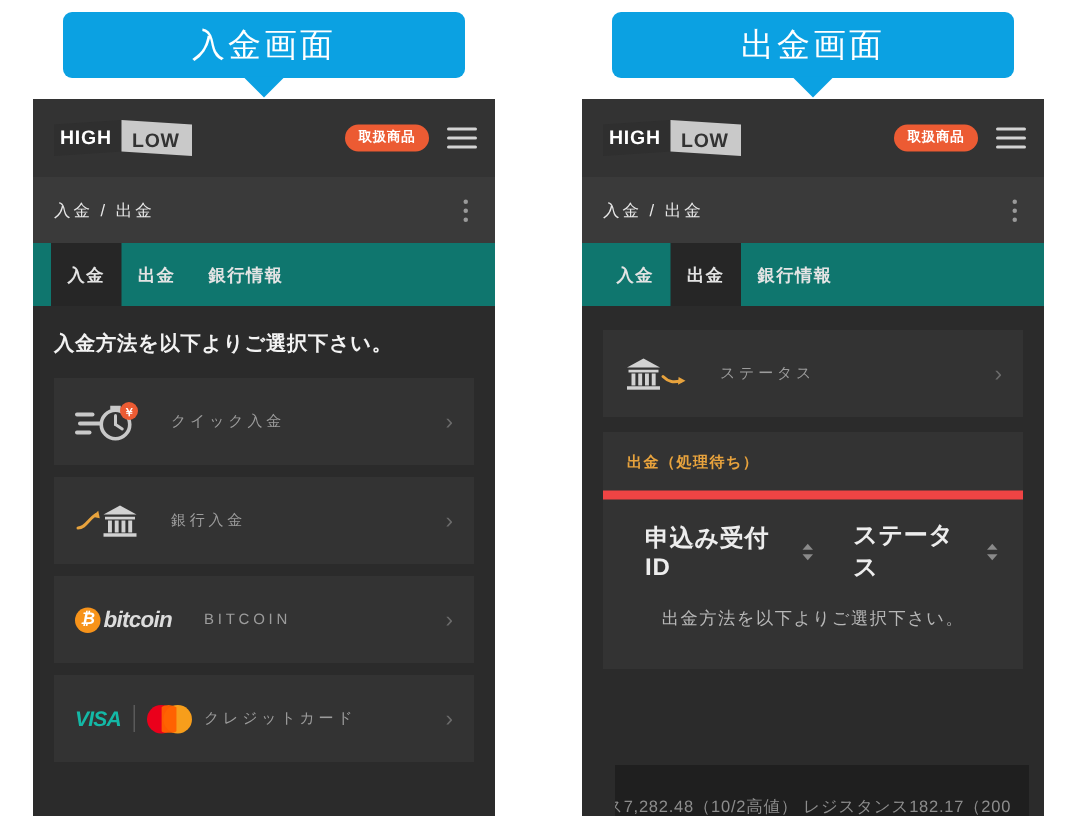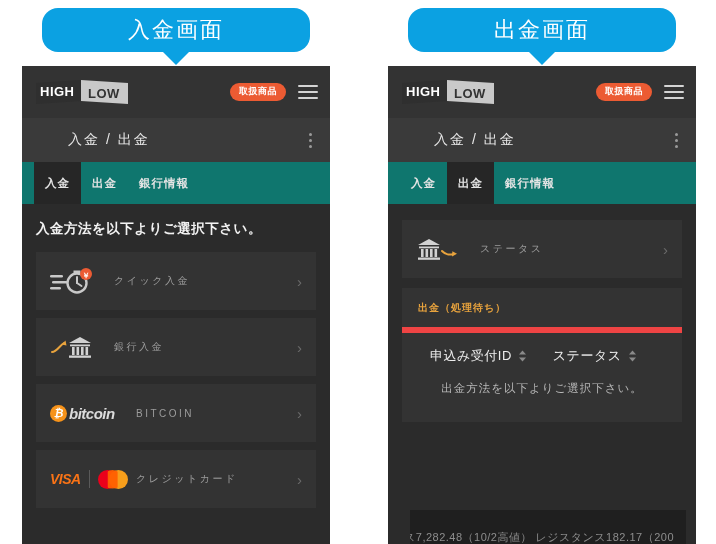--- a/index.html
+++ b/index.html
@@ -13,21 +13,21 @@
 
   
   .panel { position: absolute; top: 0; width: 308px; height: 544px; }
   .panel.left  { left: 22px; }
   .panel.right { left: 388px; }
 
   
   .bubble {
     position: relative;
     width: 268px; margin: 8px auto 0;
-    height: 44px; border-radius: 16px;
+    height: 44px; border-radius: 6px;
     background: #0ba1e2;
     display: flex; align-items: center; justify-content: center;
   }
   .bubble-text {
     color: #ffffff; font-size: 22px; font-weight: 400;
     letter-spacing: 2px; line-height: 1;
   }
   .bubble-tail {
     position: absolute; left: 50%; bottom: -13px; transform: translateX(-50%);
     width: 0; height: 0;
@@ -59,21 +59,21 @@
     letter-spacing: 0.5px; line-height: 1;
   }
   .hamburger { margin-left: 12px; width: 20px; display: flex; flex-direction: column; gap: 4px; }
   .hamburger span { display: block; height: 2px; background: #d4d4d4; border-radius: 1px; }
 
   
   .crumbbar {
     height: 44px; background: #3a3a3a;
     display: flex; align-items: center; padding: 0 14px;
   }
-  .crumb { color: #e8e8e8; font-size: 14px; letter-spacing: 2px; margin-left: 32px; }
+  .crumb { color: #e8e8e8; font-size: 11px; letter-spacing: 2px; }
   .crumb-spacer { flex: 1; }
   .kebab { display: flex; flex-direction: column; gap: 3px; align-items: center; padding: 2px 4px; }
   .kebab i { width: 3px; height: 3px; border-radius: 50%; background: #9a9a9a; display: block; }
 
   
   .tabbar {
     height: 42px; background: #0f766e;
     display: flex; align-items: stretch; padding-left: 12px;
   }
   .tab {
@@ -110,42 +110,42 @@
     font-style: italic;
   }
   .btc-word {
     color: #dcdcdc; font-style: italic; font-weight: bold;
     font-size: 15px; margin-left: 2px; letter-spacing: -0.5px;
   }
 
   
   .cards { display: flex; align-items: center; gap: 8px; }
   .visa {
-    color: #f97316; font-style: italic; font-weight: bold;
+    color: #14b8a6; font-style: italic; font-weight: bold;
     font-size: 14px; letter-spacing: -0.5px; text-align: center;
   }
   .card-div { width: 1px; height: 18px; background: #5a5a5a; }
   .mc { position: relative; width: 30px; height: 19px; }
   .mc i { position: absolute; top: 0; width: 19px; height: 19px; border-radius: 50%; display: block; }
   .mc .mc-l { left: 0; background: #eb001b; }
   .mc .mc-r { right: 0; background: #f79e1b; }
   .mc .mc-m { left: 5.5px; width: 19px; background: #ff5f00; opacity: .95;
               clip-path: inset(0 24% 0 24%); }
 
   
   .pend-card { background: #333333; margin-top: 10px; }
   .pend-head {
     color: #e8a33d; font-size: 10px; font-weight: bold;
     letter-spacing: 1px; padding: 13px 16px 12px;
     border-bottom: 6px solid #ef4444;
   }
   .pend-body { padding: 14px 16px 26px; }
   .pend-cols { display: flex; align-items: center; gap: 26px; padding-left: 12px; }
   .pend-col { display: flex; align-items: center; gap: 6px; }
-  .pend-col-label { color: #ededed; font-size: 13px; font-weight: normal; letter-spacing: .5px; }
+  .pend-col-label { color: #ededed; font-size: 16px; font-weight: bold; letter-spacing: .5px; }
   .sortic { display: flex; flex-direction: column; gap: 1px; line-height: 0; }
   .sortic svg { display: block; }
   .pend-empty {
     text-align: center; color: #b8b8b8; font-size: 11.5px;
     letter-spacing: 1px; margin-top: 16px;
   }
 
   
   .ticker {
     position: absolute; left: 0; bottom: 0; width: 276px; height: 34px;

